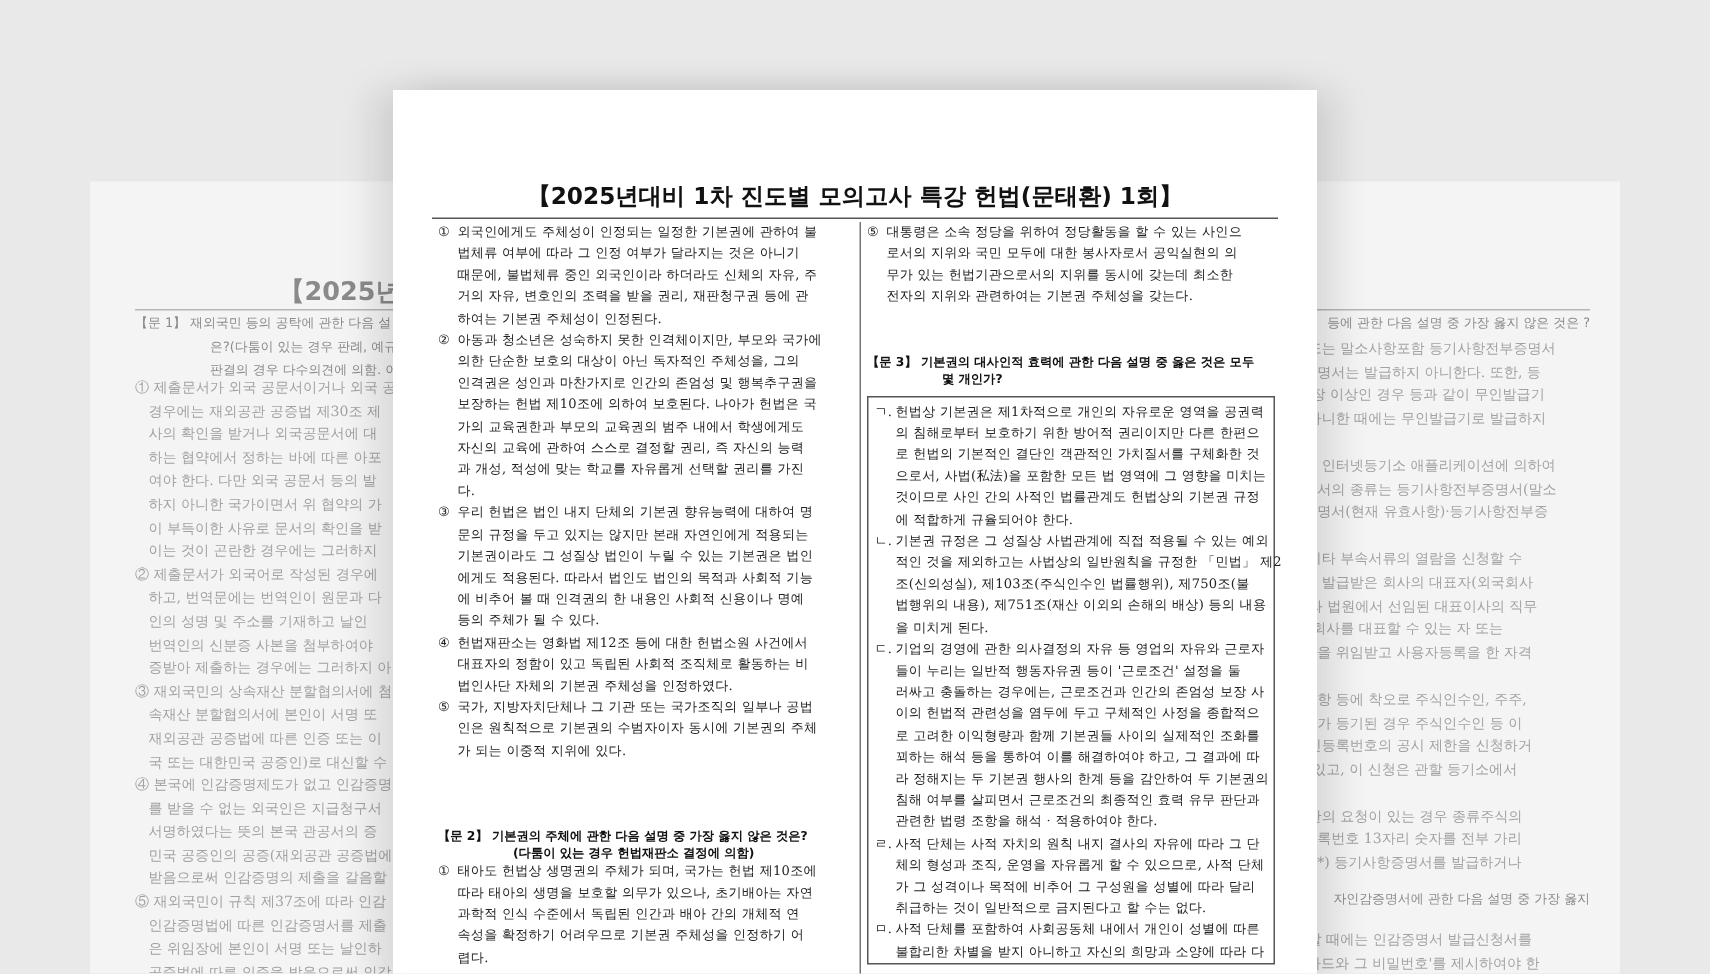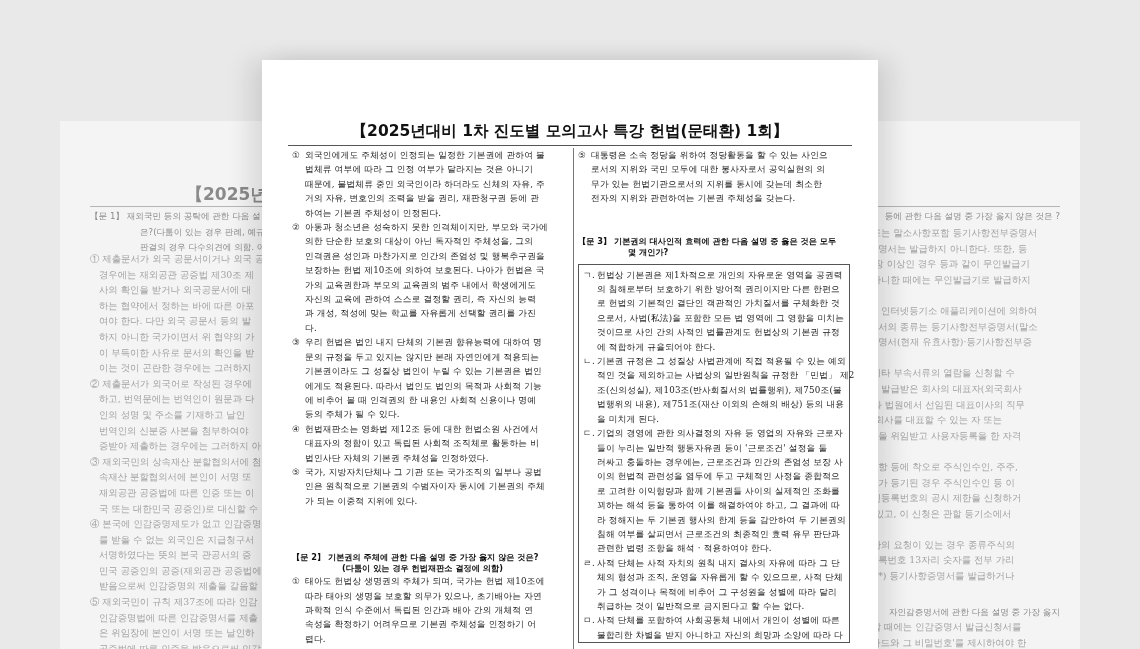--- a/index.html
+++ b/index.html
@@ -73,21 +73,21 @@
     <div class="bg-lines" id="bg-left-lines" style="left:30px; top:130px;"><div style="min-height: 15.6px;">① 제출문서가 외국 공문서이거나 외국 공</div><div style="min-height: 15.6px;">   경우에는 재외공관 공증법 제30조 제</div><div style="min-height: 15.6px;">   사의 확인을 받거나 외국공문서에 대</div><div style="min-height: 15.6px;">   하는 협약에서 정하는 바에 따른 아포</div><div style="min-height: 15.6px;">   여야 한다. 다만 외국 공문서 등의 발</div><div style="min-height: 15.6px;">   하지 아니한 국가이면서 위 협약의 가</div><div style="min-height: 15.6px;">   이 부득이한 사유로 문서의 확인을 받</div><div style="min-height: 15.6px;">   이는 것이 곤란한 경우에는 그러하지</div><div style="min-height: 15.6px;">② 제출문서가 외국어로 작성된 경우에</div><div style="min-height: 15.6px;">   하고, 번역문에는 번역인이 원문과 다</div><div style="min-height: 15.6px;">   인의 성명 및 주소를 기재하고 날인</div><div style="min-height: 15.6px;">   번역인의 신분증 사본을 첨부하여야</div><div style="min-height: 15.6px;">   증받아 제출하는 경우에는 그러하지 아</div><div style="min-height: 15.6px;">③ 재외국민의 상속재산 분할협의서에 첨</div><div style="min-height: 15.6px;">   속재산 분할협의서에 본인이 서명 또</div><div style="min-height: 15.6px;">   재외공관 공증법에 따른 인증 또는 이</div><div style="min-height: 15.6px;">   국 또는 대한민국 공증인)로 대신할 수</div><div style="min-height: 15.6px;">④ 본국에 인감증명제도가 없고 인감증명</div><div style="min-height: 15.6px;">   를 받을 수 없는 외국인은 지급청구서</div><div style="min-height: 15.6px;">   서명하였다는 뜻의 본국 관공서의 증</div><div style="min-height: 15.6px;">   민국 공증인의 공증(재외공관 공증법에</div><div style="min-height: 15.6px;">   받음으로써 인감증명의 제출을 갈음할</div><div style="min-height: 15.6px;">⑤ 재외국민이 규칙 제37조에 따라 인감</div><div style="min-height: 15.6px;">   인감증명법에 따른 인감증명서를 제출</div><div style="min-height: 15.6px;">   은 위임장에 본인이 서명 또는 날인하</div><div style="min-height: 15.6px;">   공증법에 따른 인증을 받음으로써 인감</div></div>
   </div>
 </div>
 
 <div class="bgpage right">
   <div class="inner">
 
     <div class="bg-rule"></div>
     <div class="bg-q" style="right:20px; top:88px; text-align:right;">등에 관한 다음 설명 중 가장 옳지 않은 것은 ?</div>
     <div class="bg-lines" id="bg-right-lines" style="right:20px; top:104px; text-align:left; width:210px; left:auto;"><div style="min-height: 15.6px;">사항 또는 말소사항포함 등기사항전부증명서</div><div style="min-height: 15.6px;">일부증명서는 발급하지 아니한다. 또한, 등</div><div style="min-height: 15.6px;">가 16장 이상인 경우 등과 같이 무인발급기</div><div style="min-height: 15.6px;">하지 아니한 때에는 무인발급기로 발급하지</div><div style="min-height: 15.6px;"></div><div style="min-height: 15.6px;">공되는 인터넷등기소 애플리케이션에 의하여</div><div style="min-height: 15.6px;">항증명서의 종류는 등기사항전부증명서(말소</div><div style="min-height: 15.6px;">전부증명서(현재 유효사항)·등기사항전부증</div><div style="min-height: 15.6px;"></div><div style="min-height: 15.6px;">청서 기타 부속서류의 열람을 신청할 수</div><div style="min-height: 15.6px;">명서를 발급받은 회사의 대표자(외국회사</div><div style="min-height: 15.6px;">표자)와 법원에서 선임된 대표이사의 직무</div><div style="min-height: 15.6px;">인 등 회사를 대표할 수 있는 자 또는</div><div style="min-height: 15.6px;">람권한을 위임받고 사용자등록을 한 자격</div><div style="min-height: 15.6px;"></div><div style="min-height: 15.6px;">기타사항 등에 착오로 주식인수인, 주주,</div><div style="min-height: 15.6px;">록번호가 등기된 경우 주식인수인 등 이</div><div style="min-height: 15.6px;">는 주민등록번호의 공시 제한을 신청하거</div><div style="min-height: 15.6px;">할 수 있고, 이 신청은 관할 등기소에서</div><div style="min-height: 15.6px;"></div><div style="min-height: 15.6px;">시 제한의 요청이 있는 경우 종류주식의</div><div style="min-height: 15.6px;">주민등록번호 13자리 숫자를 전부 가리</div><div style="min-height: 15.6px;">*******) 등기사항증명서를 발급하거나</div><div style="min-height: 15.6px;">한다.</div></div>
-    <div class="bg-q" style="right:20px; top:484px;">자인감증명서에 관한 다음 설명 중 가장 옳지</div>
+    <div class="bg-q" style="right:20px; top:472px;">자인감증명서에 관한 다음 설명 중 가장 옳지</div>
     <div class="bg-lines" id="bg-right-lines2" style="right:20px; top:498px; width:210px;"><div style="min-height: 15.6px;">청을 할 때에는 인감증명서 발급신청서를</div><div style="min-height: 15.6px;">'인감카드와 그 비밀번호'를 제시하여야 한</div></div>
   </div>
 </div>
 
 <div class="page">
   <div class="title">【2025년대비 1차 진도별 모의고사 특강 헌법(문태환) 1회】</div>
   <div class="title-rule"></div>
   <div class="col-divider"></div>
 
   <div class="col left">
@@ -168,21 +168,21 @@
           <span class="ln">의 침해로부터 보호하기 위한 방어적 권리이지만 다른 한편으</span>
           <span class="ln">로 헌법의 기본적인 결단인 객관적인 가치질서를 구체화한 것</span>
           <span class="ln">으로서, 사법(私法)을 포함한 모든 법 영역에 그 영향을 미치는</span>
           <span class="ln">것이므로 사인 간의 사적인 법률관계도 헌법상의 기본권 규정</span>
           <span class="ln">에 적합하게 규율되어야 한다.</span>
         </div>
         <div class="opt">
           <span class="num">ㄴ.</span>
           <span class="ln">기본권 규정은 그 성질상 사법관계에 직접 적용될 수 있는 예외</span>
           <span class="ln">적인 것을 제외하고는 사법상의 일반원칙을 규정한 「민법」 제2</span>
-          <span class="ln">조(신의성실), 제103조(반사회질서의 법률행위), 제750조(불</span>
+          <span class="ln">조(신의성실), 제103조(주식인수인 법률행위), 제750조(불</span>
           <span class="ln">법행위의 내용), 제751조(재산 이외의 손해의 배상) 등의 내용</span>
           <span class="ln">을 미치게 된다.</span>
         </div>
         <div class="opt">
           <span class="num">ㄷ.</span>
           <span class="ln">기업의 경영에 관한 의사결정의 자유 등 영업의 자유와 근로자</span>
           <span class="ln">들이 누리는 일반적 행동자유권 등이 '근로조건' 설정을 둘</span>
           <span class="ln">러싸고 충돌하는 경우에는, 근로조건과 인간의 존엄성 보장 사</span>
           <span class="ln">이의 헌법적 관련성을 염두에 두고 구체적인 사정을 종합적으</span>
           <span class="ln">로 고려한 이익형량과 함께 기본권들 사이의 실제적인 조화를</span>

